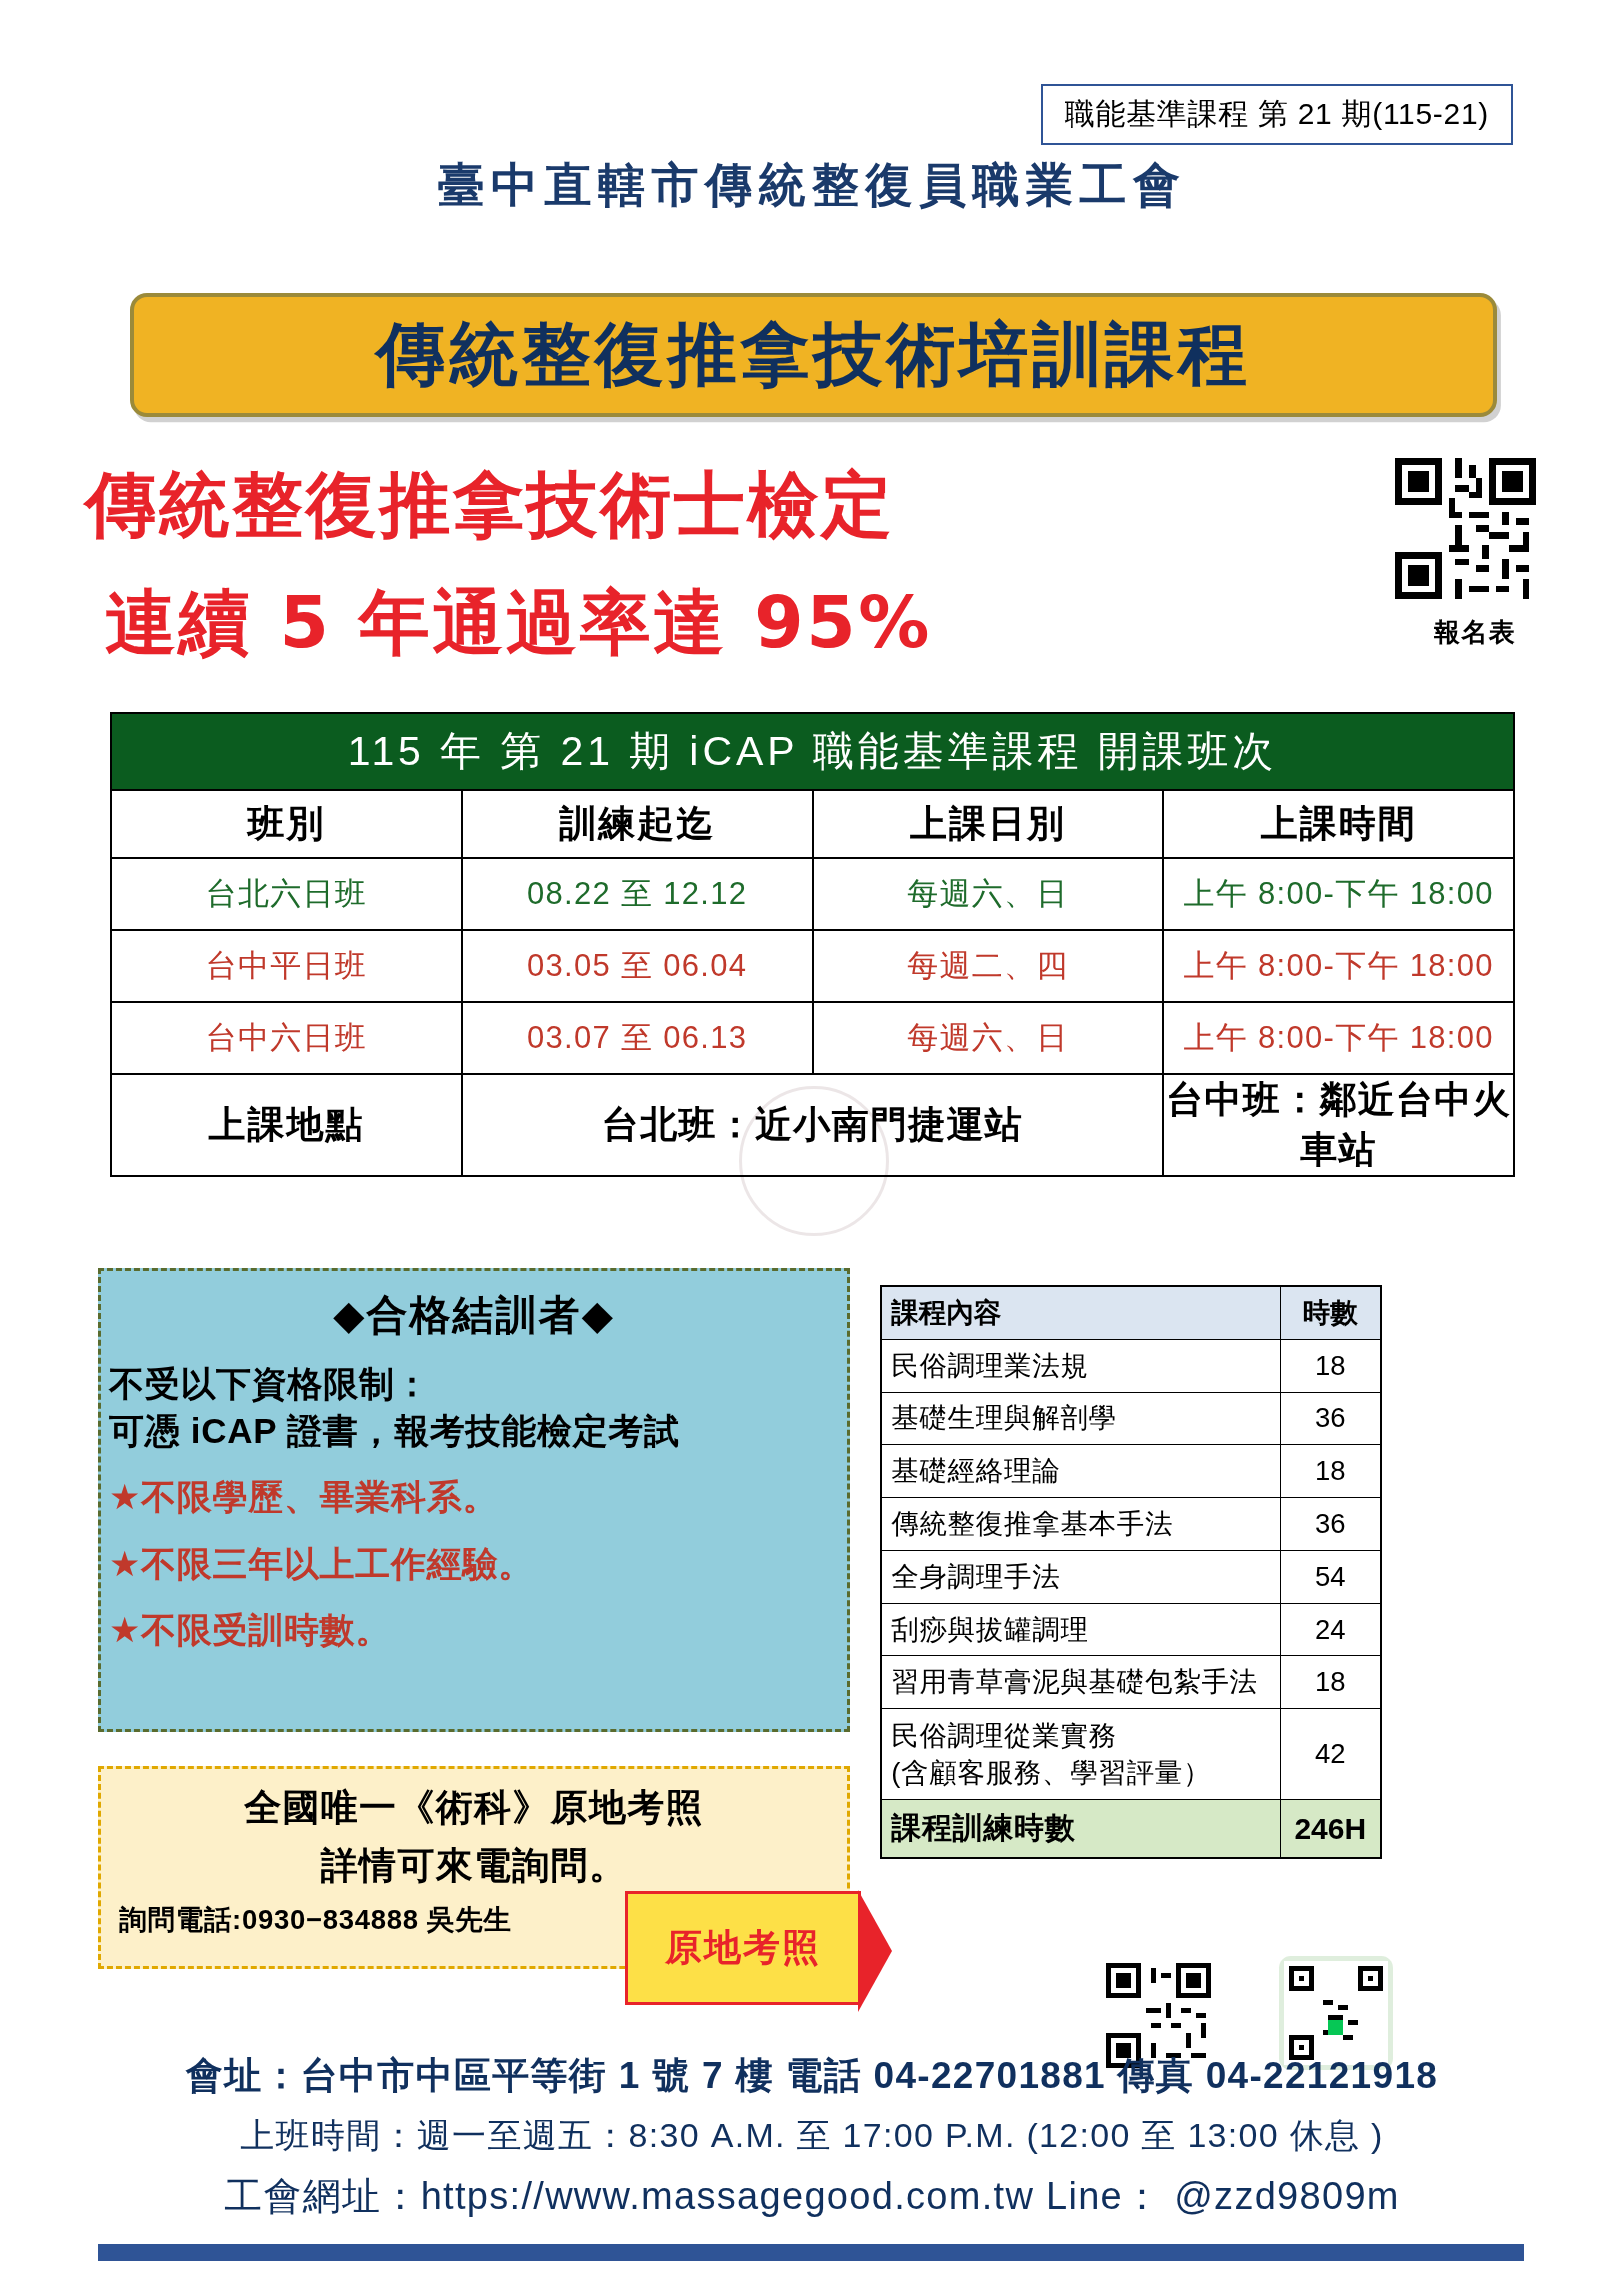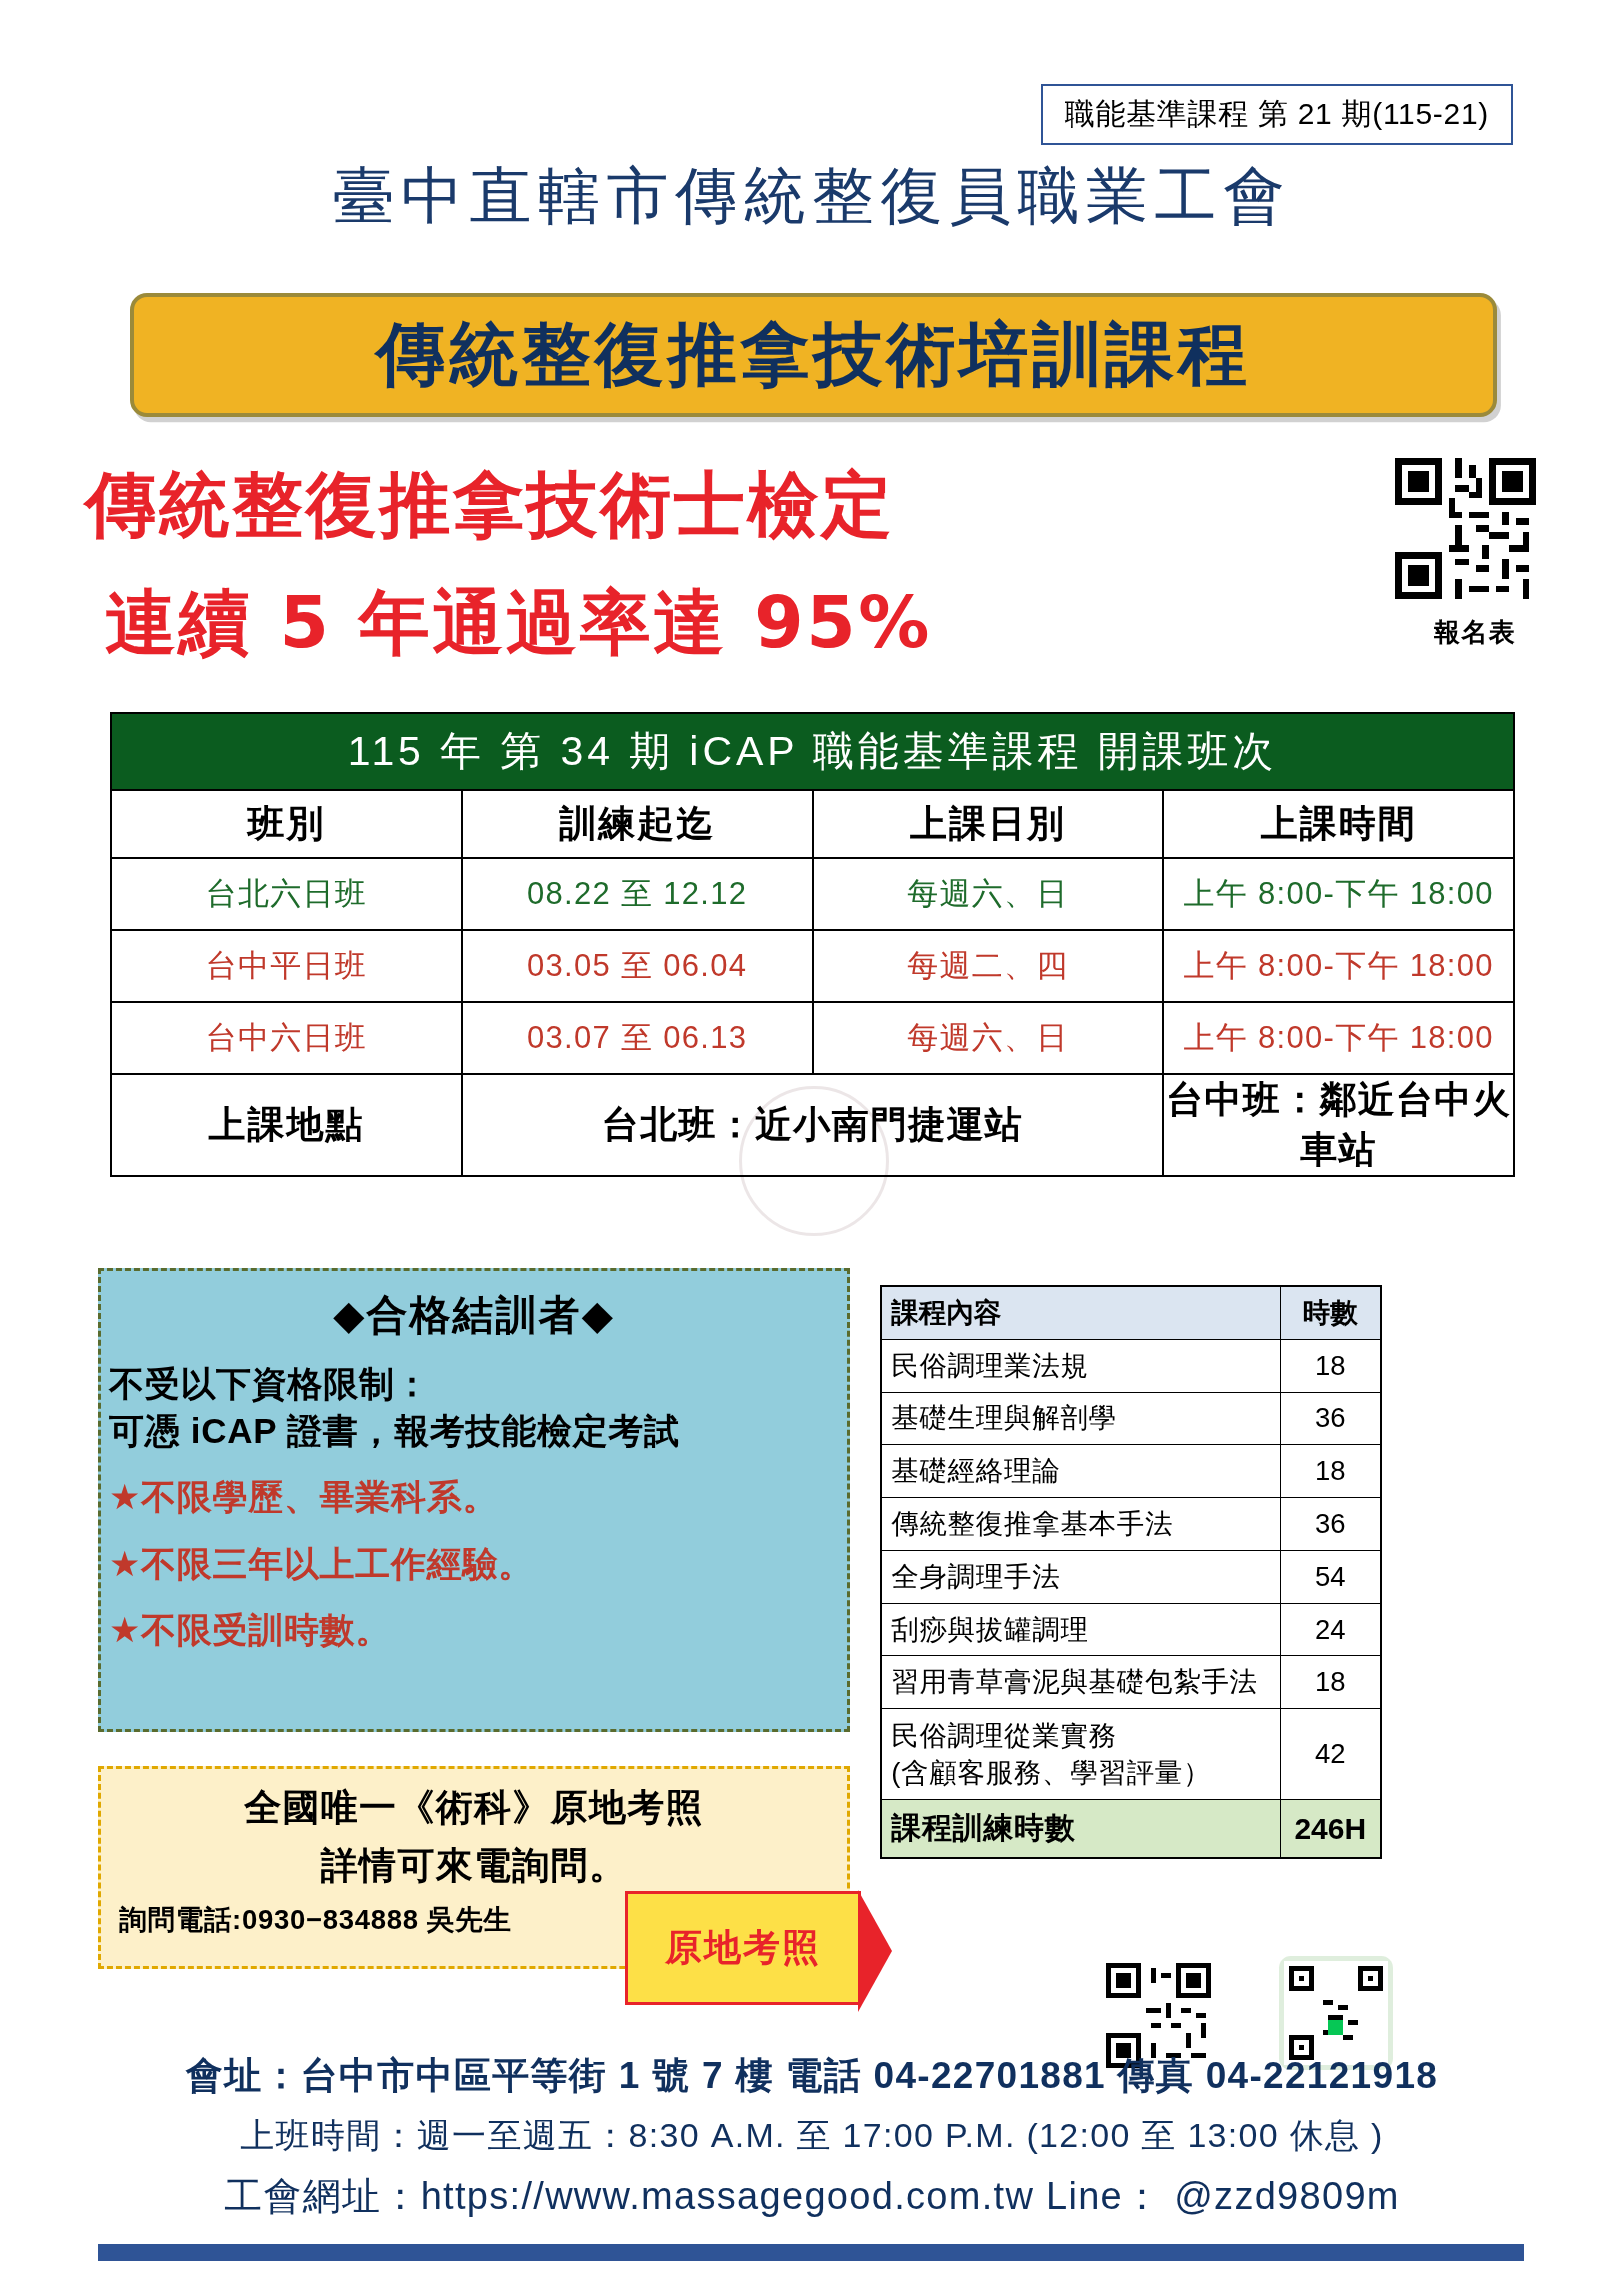--- a/index.html
+++ b/index.html
@@ -23,22 +23,22 @@
     padding: 8px 22px;
     font-size: 30px;
     letter-spacing: 0.7px;
     color: #000;
     background: #fff;
   }
   .union-title {
     position: absolute;
     top: 154px; left: 0; width: 1624px;
     text-align: center;
-    font-size: 62px;
-    font-weight: normal;
+    font-size: 47px;
+    font-weight: bold;
     letter-spacing: 6.5px;
     color: #1a3a6b;
     font-family: "DejaVu Sans", "Liberation Sans", sans-serif;
   }
   .gold-banner {
     position: absolute;
     top: 293px; left: 130px; width: 1367px; height: 124px;
     background: #f0b323;
     border: 4.6px solid #9b8a3a;
     border-radius: 17px;
@@ -228,21 +228,21 @@
         <rect x="8" y="6" width="1" height="2"></rect>
     </g>
   </svg>
   <div class="qr-top-label">報名表</div>
 
   <div class="watermark"></div>
 
   <table class="sched">
     <tbody>
         <tr>
-      <td class="hdr-green" colspan="4">115 年 第 34 期 iCAP 職能基準課程 開課班次</td>
+      <td class="hdr-green" colspan="4">115 年 第 21 期 iCAP 職能基準課程 開課班次</td>
     </tr>
     <tr>
       <td class="colhead" style="width:275px">班別</td>
       <td class="colhead" style="width:360px">訓練起迄</td>
       <td class="colhead" style="width:321px">上課日別</td>
       <td class="colhead">上課時間</td>
     </tr>
     <tr class="row-green">
       <td class="cell">台北六日班</td>
       <td class="cell">08.22 至 12.12</td>

